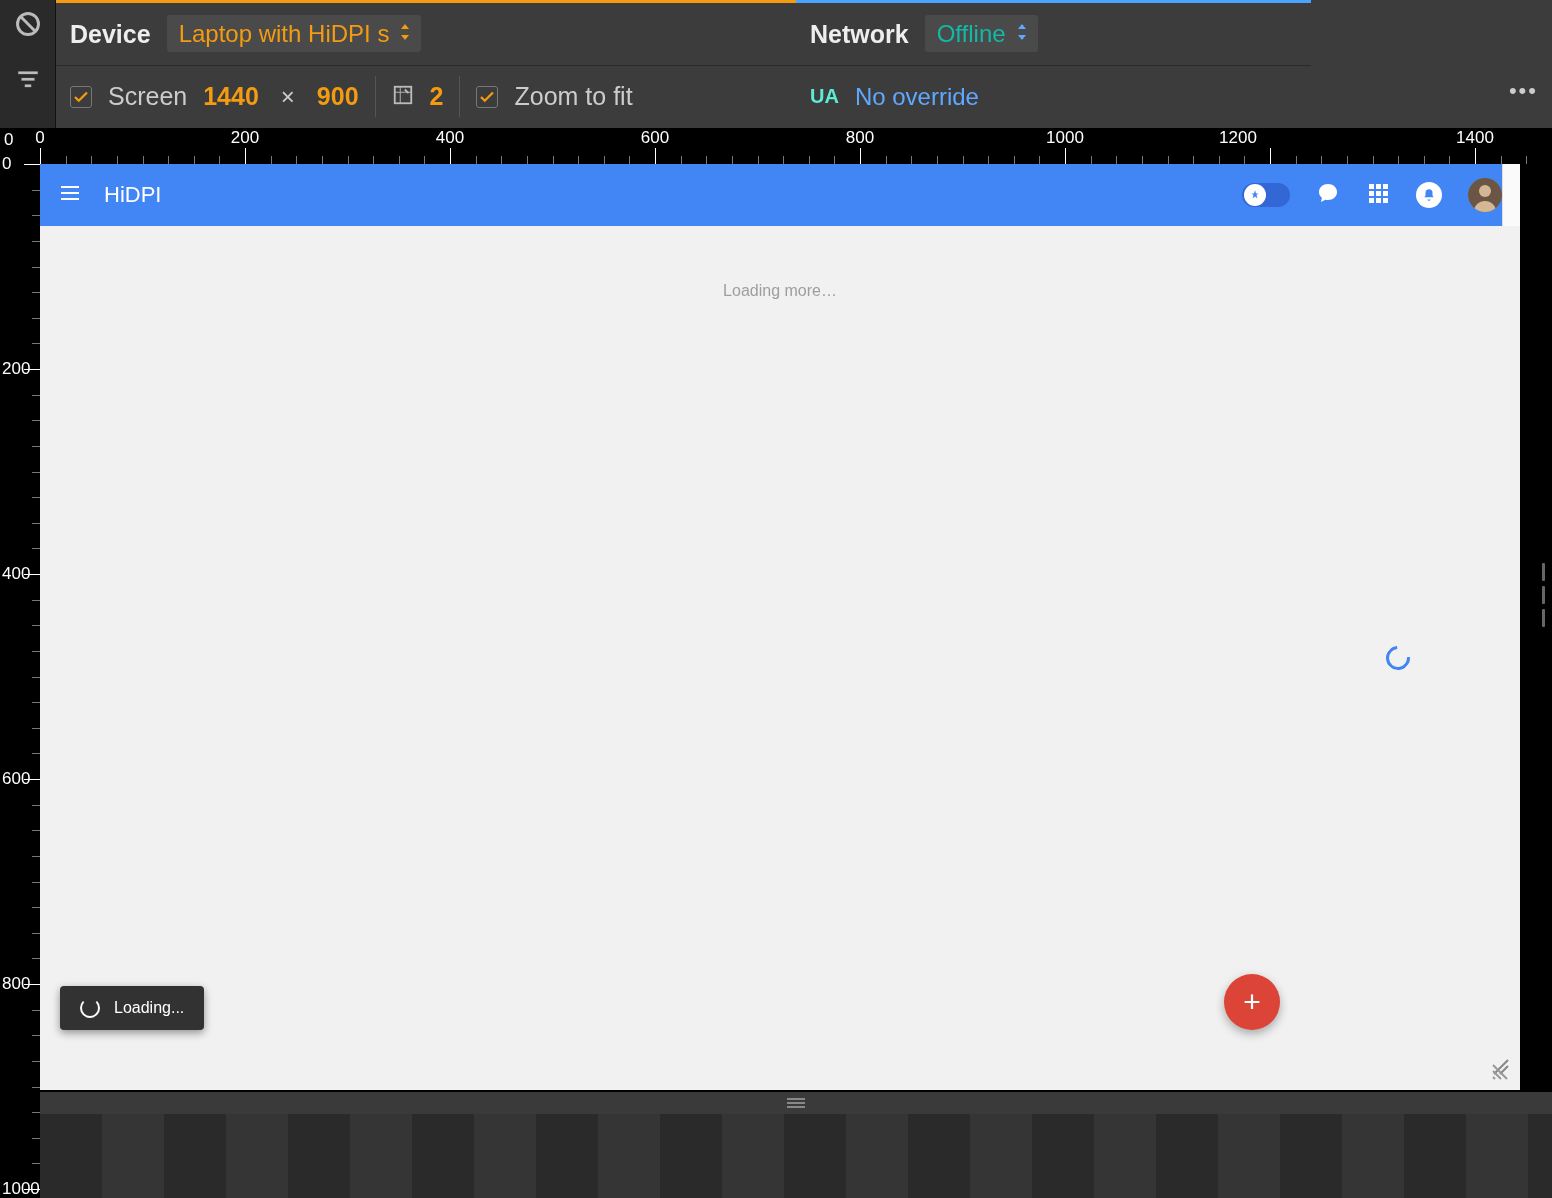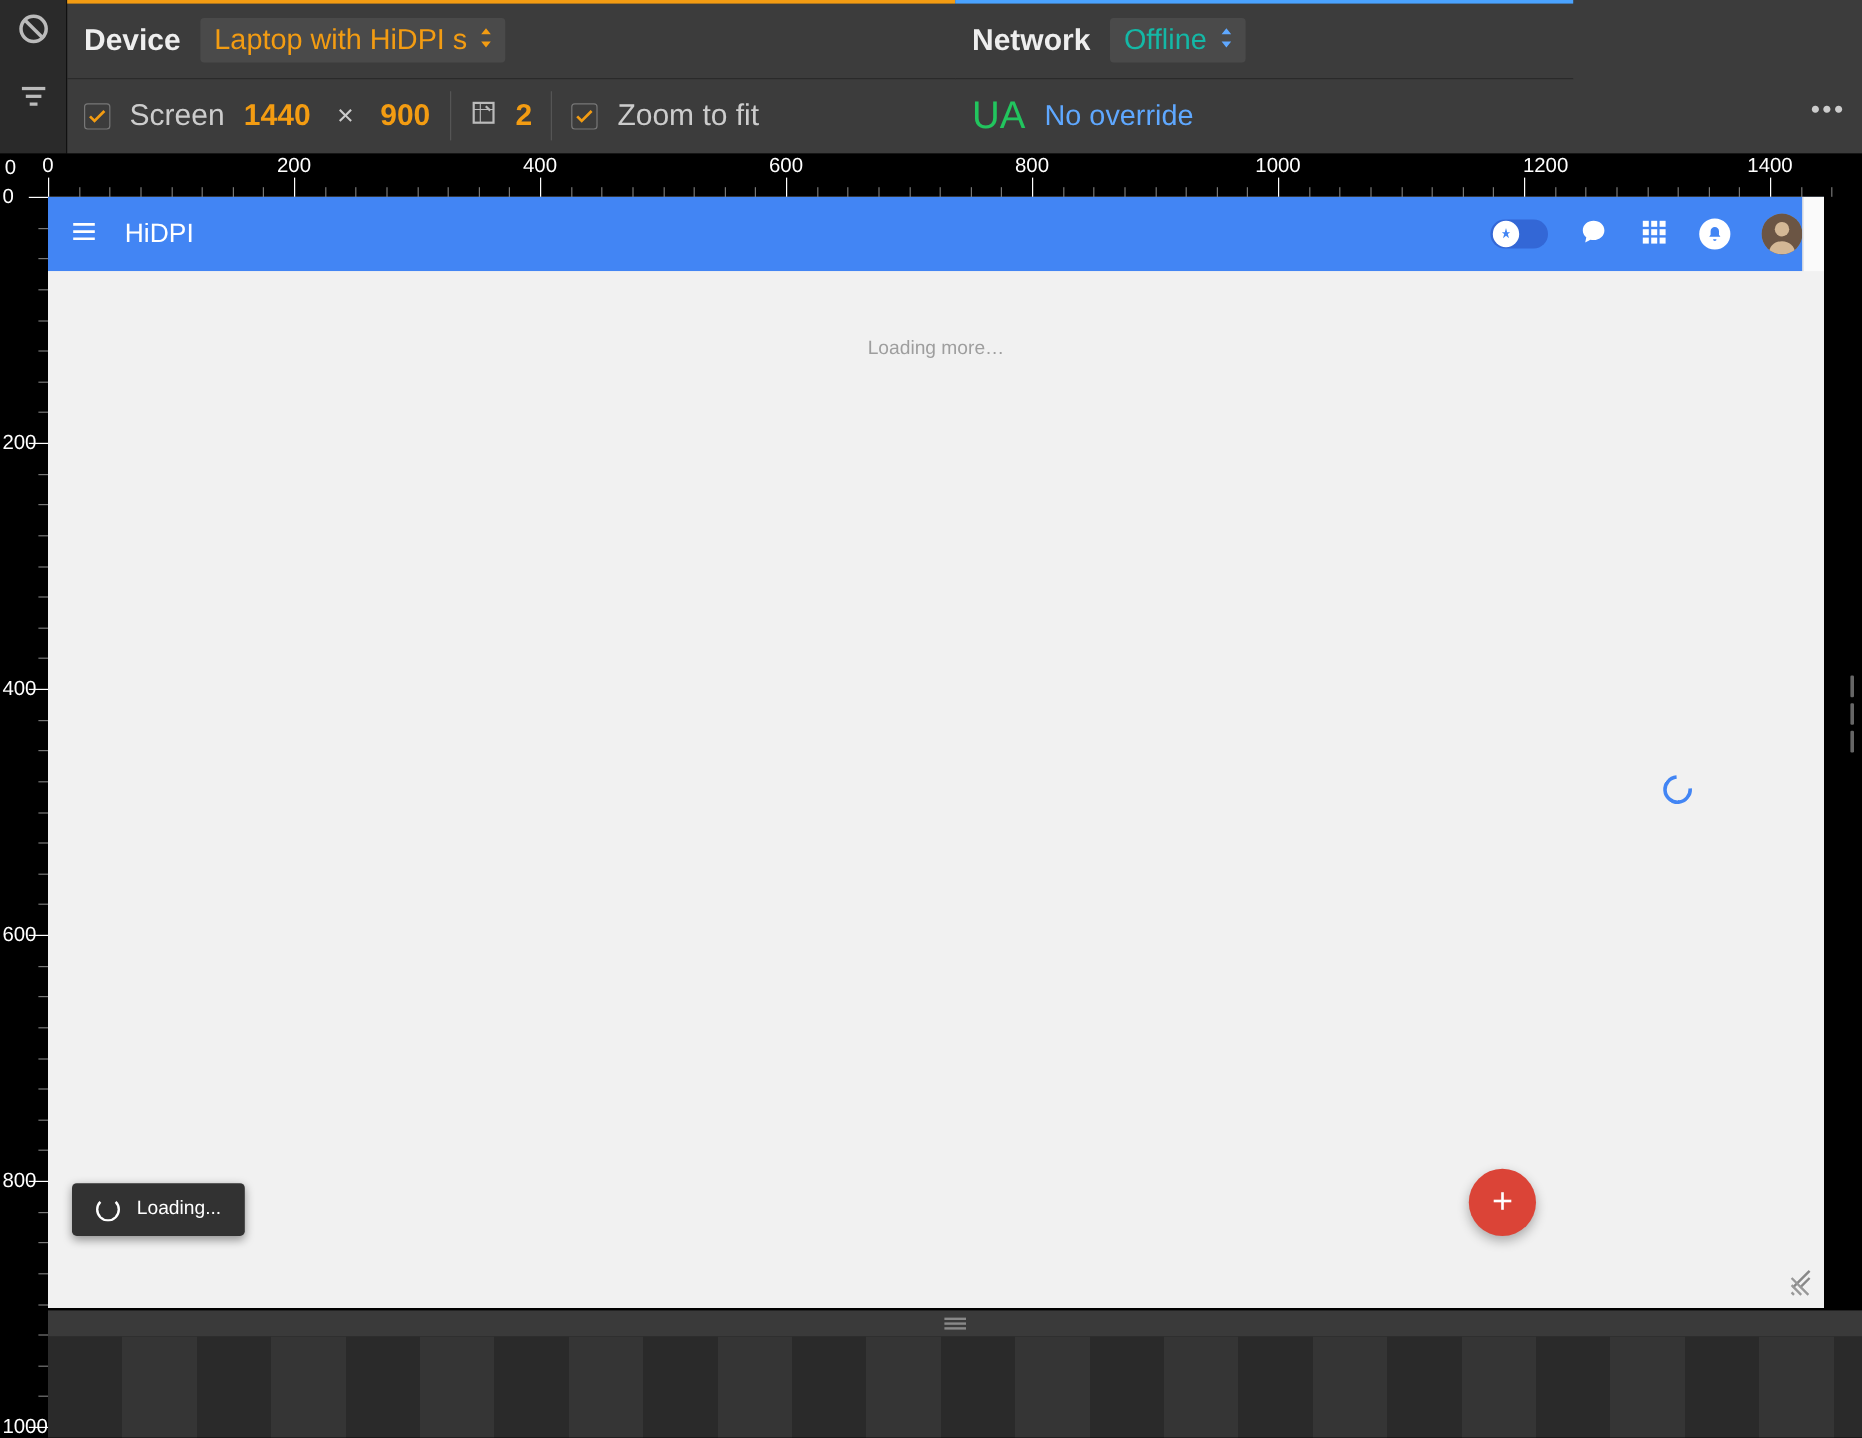--- a/index.html
+++ b/index.html
@@ -19,21 +19,21 @@
 .dt-label { color: #eee; font-size: 25px; font-weight: 600; }
 .dt-select { background: #4a4a4a; color: #f39c12; border: none; border-radius: 3px; padding: 5px 32px 5px 12px; font-size: 24px; font-weight: 500; cursor: pointer; position: relative; }
 .dt-select-wrap { position: relative; display: inline-block; }
 .dt-sort { position: absolute; right: 10px; top: 50%; transform: translateY(-50%); pointer-events: none; }
 .dt-select.blue { color: #14b8a6; }
 .dt-check { width: 22px; height: 22px; border: 1px solid #777; border-radius: 3px; display: inline-flex; align-items: center; justify-content: center; cursor: pointer; }
 .dt-check svg { width: 18px; height: 18px; }
 .dt-dim { color: #f39c12; font-size: 25px; font-weight: 600; }
 .dt-dim-x { color: #ccc; font-size: 24px; margin: 0 6px; }
 .dt-sublabel { color: #ccc; font-size: 25px; }
-.dt-ua { color: #22c55e; font-size: 32px; font-weight: 400; }
+.dt-ua { color: #5eead4; font-size: 20px; font-weight: 700; }
 .dt-link { color: #5fa8ff; font-size: 24px; }
 .dt-divider { width: 1px; background: #555; align-self: stretch; margin: 10px 0; }
 .dt-more { position: absolute; right: 14px; top: 78px; color: #ccc; letter-spacing: 2px; font-size: 22px; cursor: pointer; }
 .dpr-icon { width:22px; height:22px; }
 
 
 .ruler-h { position: absolute; left: 40px; top: 128px; right: 0; height: 36px; background: #000; color: #fff; font-size: 17px; }
 .ruler-v { position: absolute; left: 0; top: 164px; width: 40px; bottom: 0; background: #000; color: #fff; font-size: 17px; }
 .ruler-corner { position: absolute; left: 0; top: 128px; width: 40px; height: 36px; background:#000; color:#fff; font-size:17px; display:flex; align-items:flex-start; justify-content:flex-start; padding:2px 4px;}
 .tick-major { position: absolute; width: 1px; height: 16px; background: #fff; bottom: 0; }
@@ -212,21 +212,21 @@
     <div class="tick-major" style="left: 1025px;"></div>
     <div class="tick-label" style="left: 1025px;">1000</div>
     <div class="tick-minor" style="left: 1050.62px;"></div>
     <div class="tick-minor" style="left: 1076.25px;"></div>
     <div class="tick-minor" style="left: 1101.88px;"></div>
     <div class="tick-minor" style="left: 1127.5px;"></div>
     <div class="tick-minor" style="left: 1153.12px;"></div>
     <div class="tick-minor" style="left: 1178.75px;"></div>
     <div class="tick-minor" style="left: 1204.38px;"></div>
     <div class="tick-major" style="left: 1230px;"></div>
-    <div class="tick-label" style="left: 1248px;">1200</div>
+    <div class="tick-label" style="left: 1198px;">1200</div>
     <div class="tick-minor" style="left: 1255.62px;"></div>
     <div class="tick-minor" style="left: 1281.25px;"></div>
     <div class="tick-minor" style="left: 1306.88px;"></div>
     <div class="tick-minor" style="left: 1332.5px;"></div>
     <div class="tick-minor" style="left: 1358.12px;"></div>
     <div class="tick-minor" style="left: 1383.75px;"></div>
     <div class="tick-minor" style="left: 1409.37px;"></div>
     <div class="tick-major" style="left: 1435px;"></div>
     <div class="tick-label" style="left: 1435px;">1400</div>
     <div class="tick-minor" style="left: 1460.62px;"></div>

